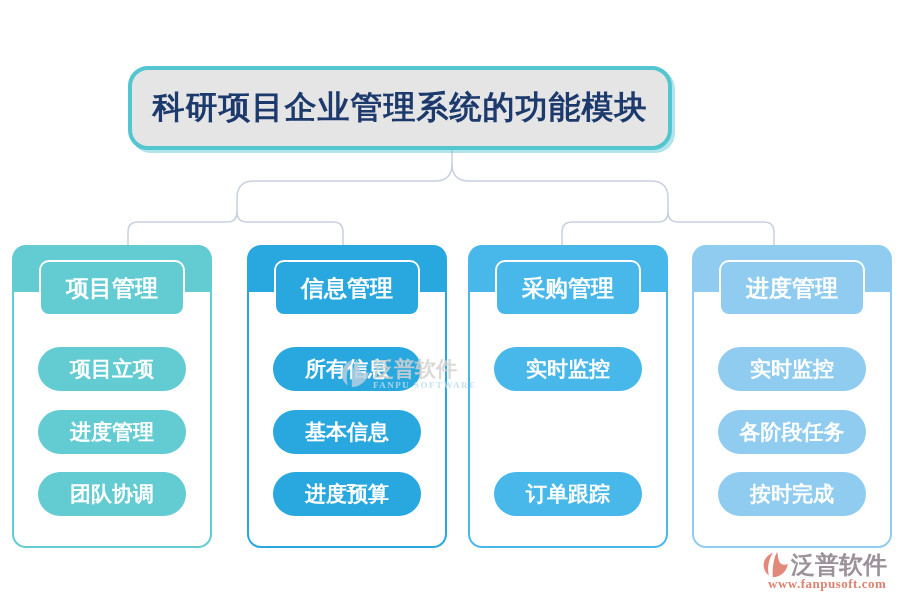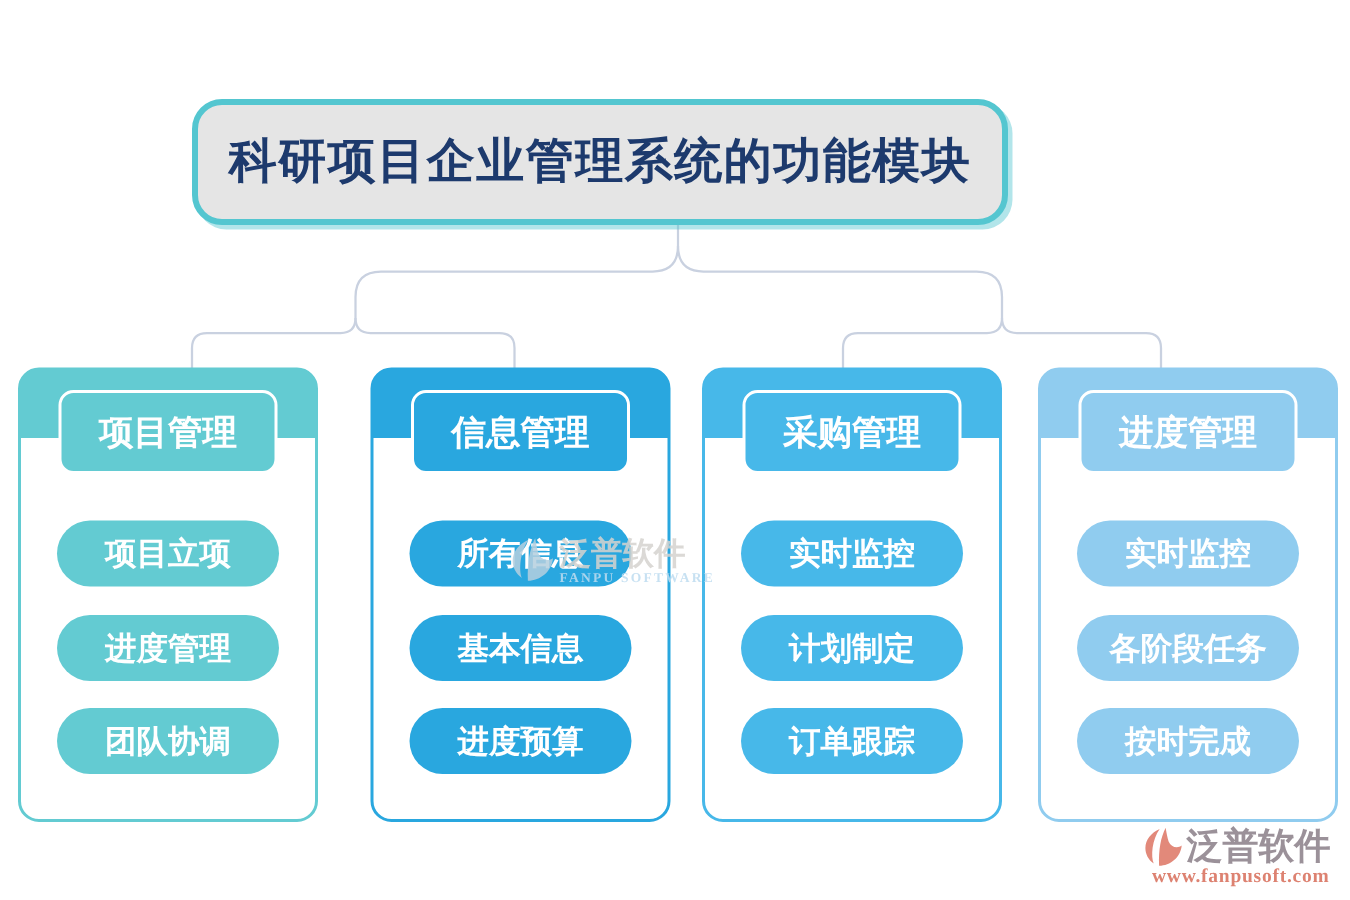--- a/index.html
+++ b/index.html
@@ -114,23 +114,20 @@
   </div>
 
   <div class="col colpos-2" style="border-color: rgb(71, 184, 233);">
     <div class="band" style="background: rgb(71, 184, 233);"></div>
     <div class="hdr" style="background: rgb(71, 184, 233);">
       <span>采购管理</span>
     </div>
     <div class="pill p1" style="background: rgb(71, 184, 233);">
         <span>实时监控</span>
       </div>
-    <div class="pill p2" style="background: rgb(71, 184, 233);">
-        <span>计划制定</span>
-      </div>
     <div class="pill p3" style="background: rgb(71, 184, 233);">
         <span>订单跟踪</span>
       </div>
   </div>
 
   <div class="col colpos-3" style="border-color: rgb(144, 204, 239);">
     <div class="band" style="background: rgb(144, 204, 239);"></div>
     <div class="hdr" style="background: rgb(144, 204, 239);">
       <span>进度管理</span>
     </div>

